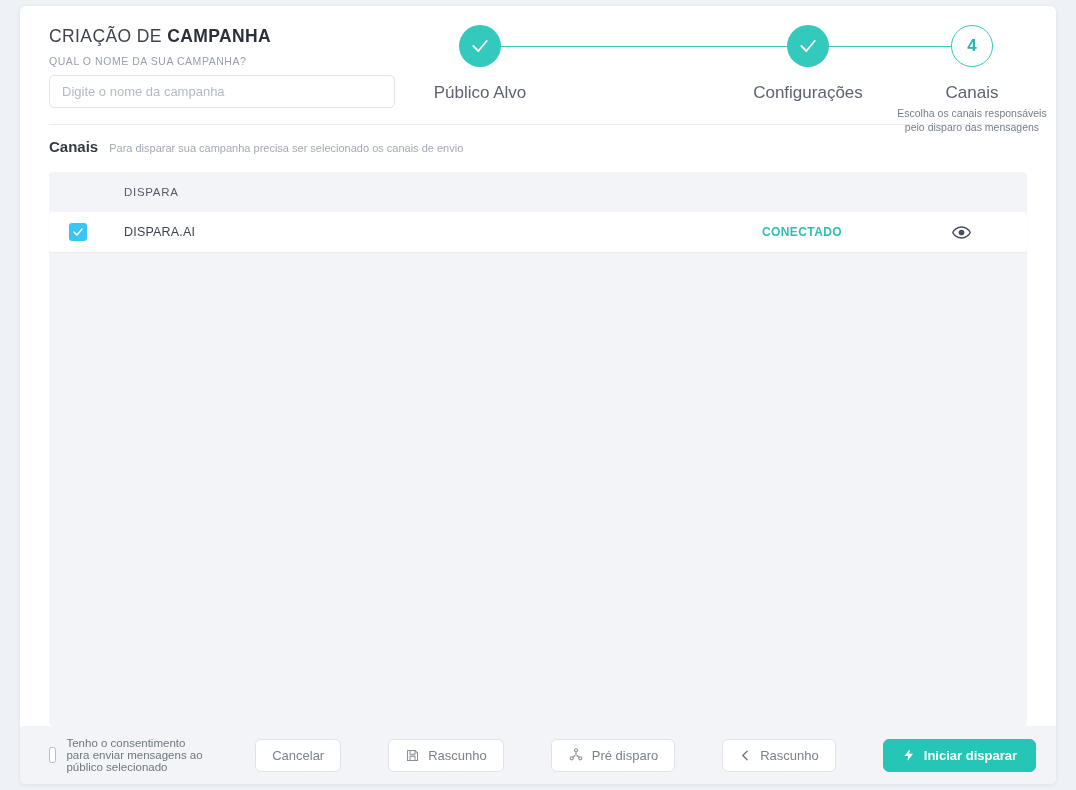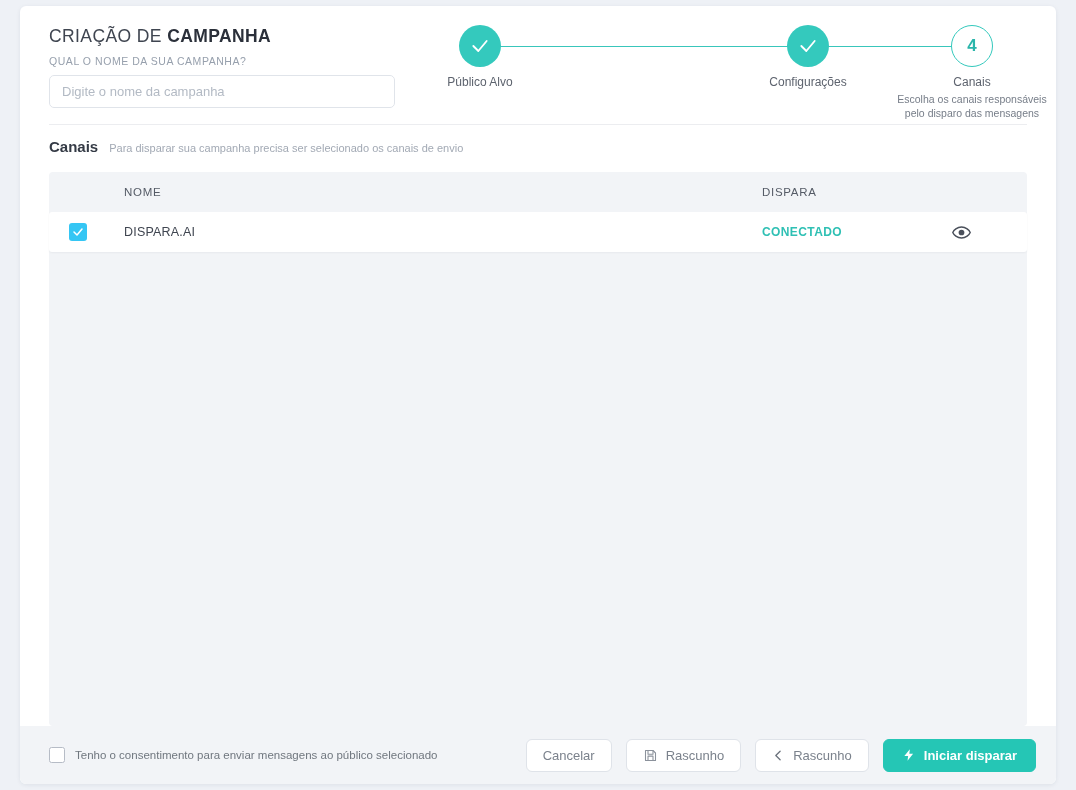--- a/index.html
+++ b/index.html
@@ -101,22 +101,22 @@
   }
   .step-circle.done { background: #34c9bd; }
   .step-circle.current {
     background: #ffffff;
     border: 1.6px solid #34c9bd;
     color: #2ab5aa;
     font-size: 17px;
     font-weight: 700;
   }
   .step-label {
-    margin-top: 8px;
-    font-size: 12px;
+    margin-top: 16px;
+    font-size: 17px;
     color: #5d636e;
     white-space: nowrap;
   }
   .step-desc {
     margin-top: 3px;
     font-size: 10.5px;
     line-height: 1.35;
     color: #767d88;
     width: 170px;
     margin-left: auto;
@@ -215,20 +215,21 @@
   .footer {
     position: absolute;
     left: 0;
     bottom: 0;
     width: 1036px;
     height: 58px;
     background: #f2f4f7;
     display: flex;
     align-items: center;
     padding: 0 20px 0 29px;
+    gap: 33px;
   }
   .consent {
     display: flex;
     align-items: center;
     gap: 10px;
     margin-right: auto;
   }
   .consent-box {
     width: 16px; height: 16px;
     border: 1.4px solid #b6bcc6;
@@ -312,21 +313,20 @@
     <div class="hr"></div>
 
     <div class="section-head">
       <div class="section-title">Canais</div>
       <div class="section-sub">Para disparar sua campanha precisa ser selecionado os canais de envio</div>
     </div>
 
     <div class="panel">
       <div class="thead">
         <div class="col-check"></div>
-        <div class="col-name">NOME</div>
         <div class="col-status">DISPARA</div>
         <div class="col-action"></div>
       </div>
 
       <div class="trow">
         <div class="col-check">
           <div class="cbox">
             <svg width="12" height="12" viewBox="0 0 24 24" fill="none" stroke="#ffffff" stroke-width="3" stroke-linecap="round" stroke-linejoin="round">
                 <polyline points="4,12 10,18 20,6"></polyline>
               </svg>
@@ -355,20 +355,29 @@
 
       <div class="btn">
         <svg width="15" height="15" viewBox="0 0 24 24" fill="none" stroke="#8b919b" stroke-width="1.7" stroke-linecap="round" stroke-linejoin="round">
           <path d="M4 4h12l4 4v12H4z"></path>
             <path d="M8 4v6h8V4"></path>
             <rect x="8" y="13" width="8" height="7"></rect>
         </svg>
         <span>Rascunho</span>
       </div>
 
+      <div class="btn">
+        <svg width="16" height="16" viewBox="0 0 24 24" fill="none" stroke="#8b919b" stroke-width="1.7" stroke-linecap="round" stroke-linejoin="round">
+          <circle cx="12" cy="5" r="2.3"></circle>
+            <circle cx="5.5" cy="17" r="2.3"></circle>
+            <circle cx="18.5" cy="17" r="2.3"></circle>
+          <path d="M12 7.3v4.2M10.6 12.8 7.2 15.4M13.4 12.8l3.4 2.6"></path>
+        </svg>
+        <span>Pré disparo</span>
+      </div>
 
       <div class="btn">
         <svg width="13" height="13" viewBox="0 0 24 24" fill="none" stroke="#6c737d" stroke-width="2.4" stroke-linecap="round" stroke-linejoin="round">
             <polyline points="15,4 7,12 15,20"></polyline>
           </svg>
         <span>Rascunho</span>
       </div>
 
       <div class="btn btn-primary">
         <svg width="14" height="14" viewBox="0 0 24 24" fill="#ffffff">

